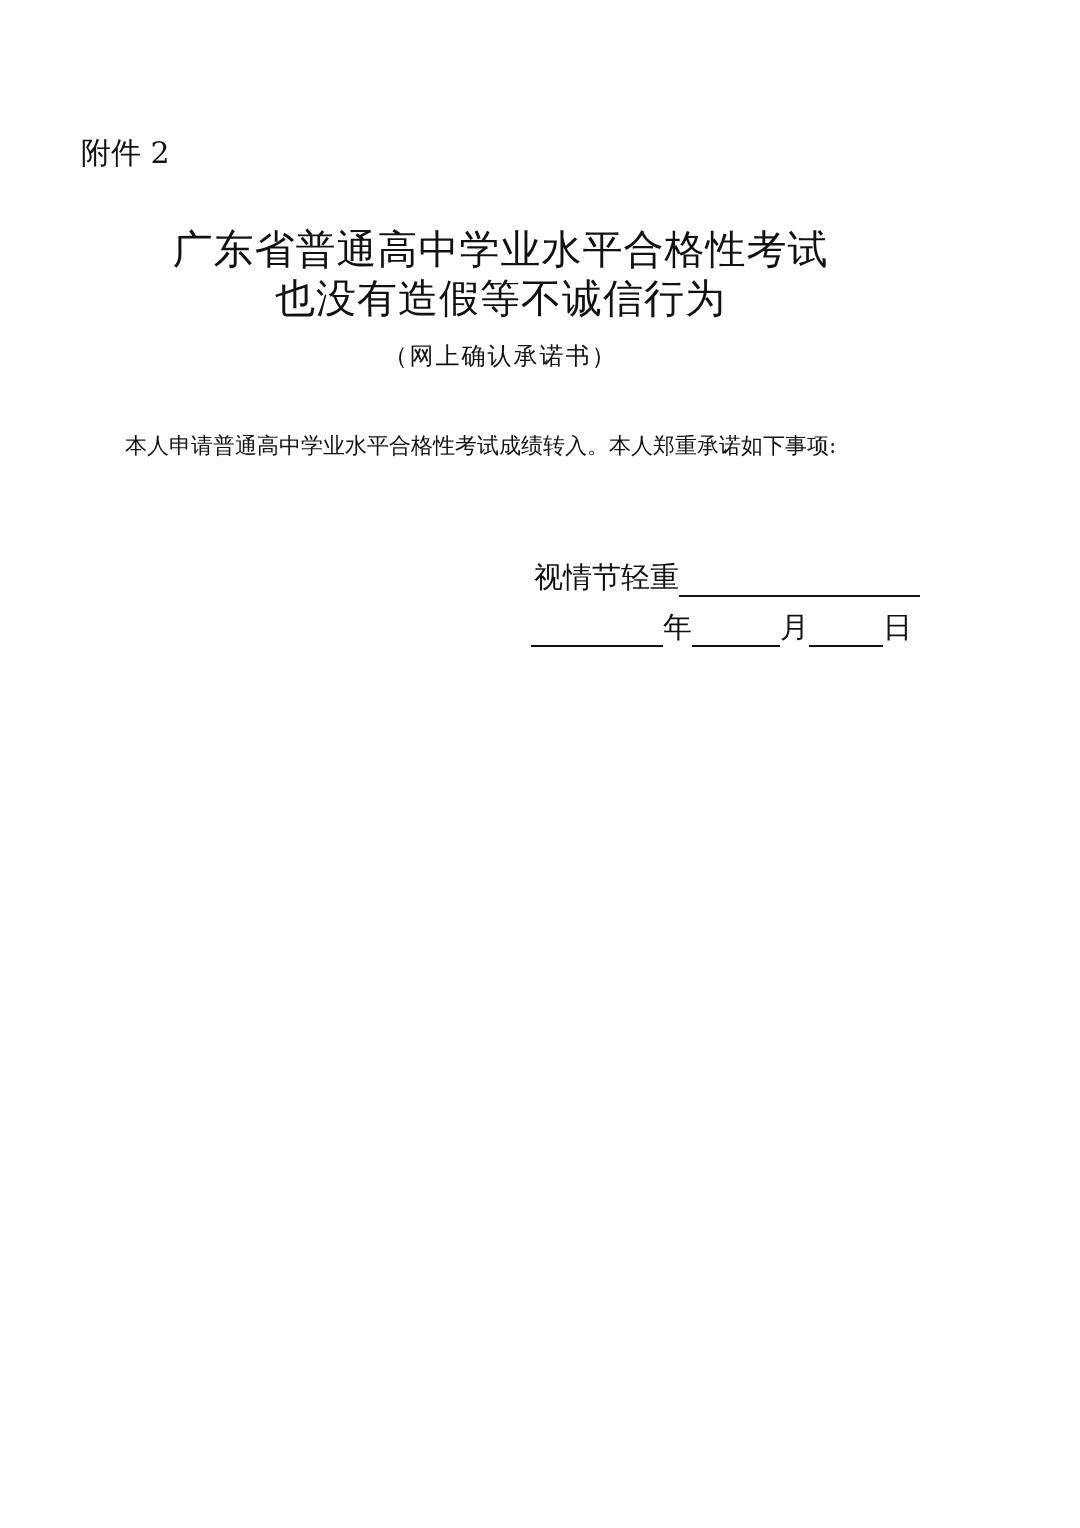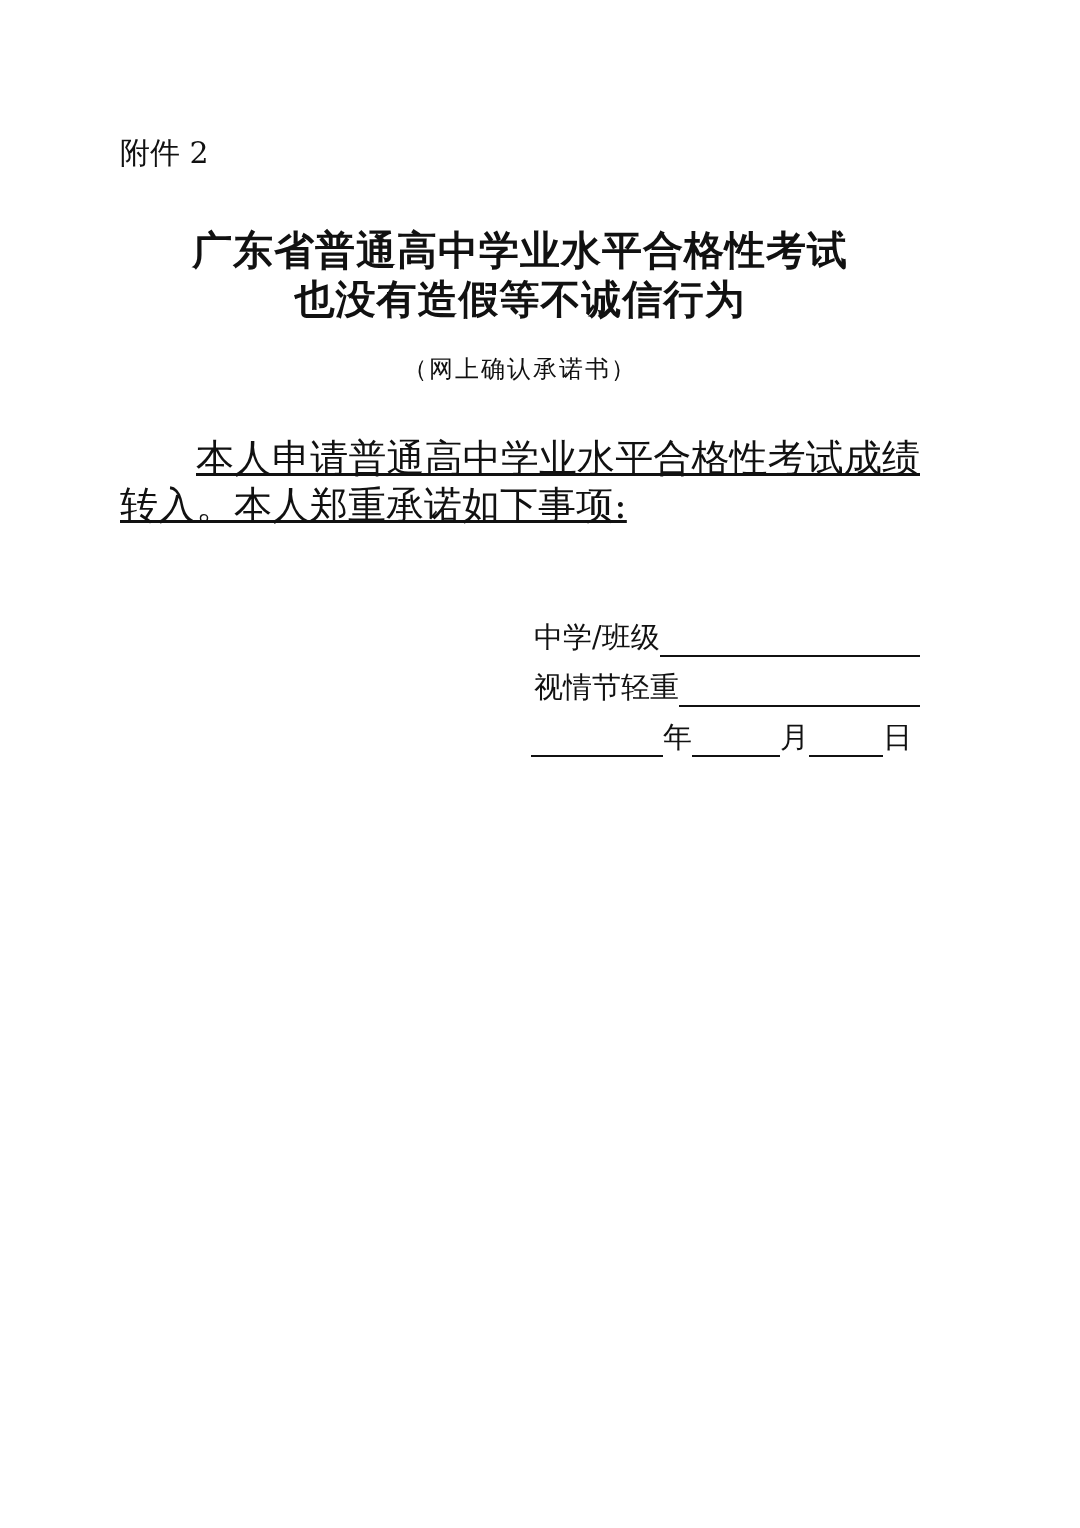--- a/index.html
+++ b/index.html
@@ -7,50 +7,49 @@
   .page {
     position: relative;
     width: 1080px;
     height: 1528px;
     margin: 0 auto;
     background: #ffffff;
     color: #111111;
     font-family: "DejaVu Serif", "Liberation Serif", serif;
     overflow: hidden;
   }
-  .content { padding: 136px 160px 0 120px; }
+  .content { padding: 136px 160px 0 81px; }
 
   .attachment {
     font-size: 30px;
     line-height: 34px;
   }
 
   .title {
     margin-top: 55px;
     text-align: center;
     font-size: 40px;
-    font-weight: bold;
+    font-weight: normal;
     line-height: 49px;
     letter-spacing: 1px;
   }
   .title-line { display: block; }
 
   .subtitle {
-    margin-top: 30px;
+    margin-top: 17px;
     text-align: center;
     font-size: 24px;
     letter-spacing: 2px;
   }
 
   .doc-body {
     margin-top: 50px;
-    font-size: 38px;
+    font-size: 22px;
     line-height: 47px;
     text-align: justify;
-    text-decoration: underline;
   }
   .para { text-indent: 2em; }
 
   .signature {
     margin-top: 78px;
     margin-left: auto;
     width: 386px;
     font-size: 29px;
   }
   .sig-row {
@@ -85,24 +84,20 @@
     </h1>
 
     <div class="subtitle">（网上确认承诺书）</div>
 
     <div class="doc-body">
       <p class="para">本人申请普通高中学业水平合格性考试成绩转入。本人郑重承诺如下事项:</p>
     </div>
 
     <div class="signature">
 
-      <div class="sig-row">
-        <span class="sig-label">中学/班级</span>
-        <span class="sig-blank"></span>
-      </div>
 
       <div class="sig-row">
         <span class="sig-label">视情节轻重</span>
         <span class="sig-blank"></span>
       </div>
 
 
       <div class="sig-row date-row">
         <span class="sig-blank blank-year"></span>
         <span class="date-label">年</span>

